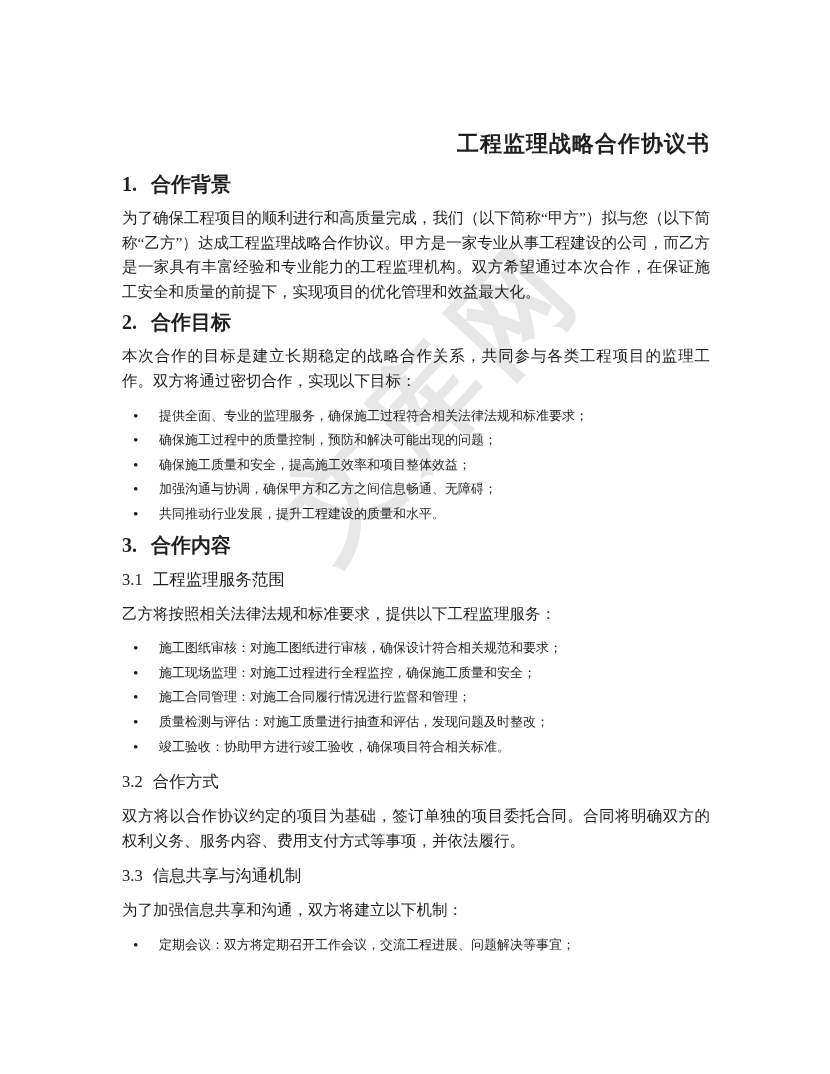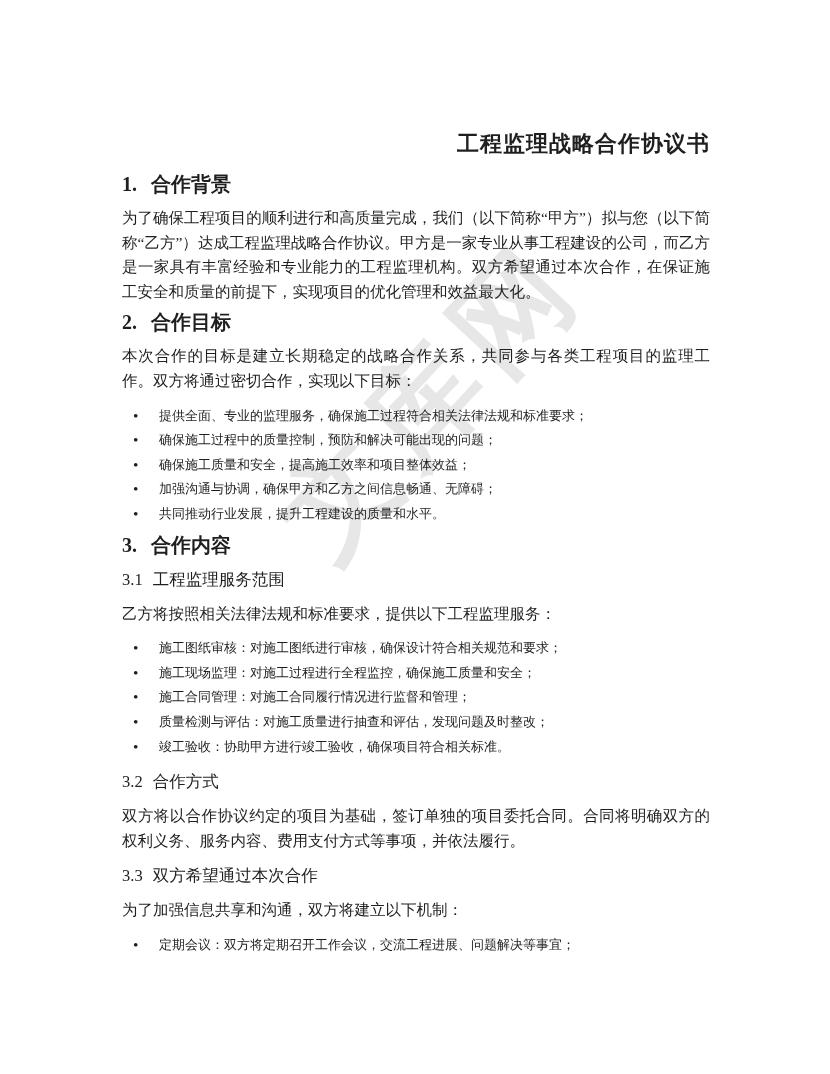--- a/index.html
+++ b/index.html
@@ -134,21 +134,21 @@
           <li>竣工验收：协助甲方进行竣工验收，确保项目符合相关标准。</li>
         </ul>
       </div>
 
       <div class="subsect">
         <h3 class="h2"><span class="hnum">3.2</span><span class="htext">合作方式</span></h3>
         <p class="para">双方将以合作协议约定的项目为基础，签订单独的项目委托合同。合同将明确双方的权利义务、服务内容、费用支付方式等事项，并依法履行。</p>
       </div>
 
       <div class="subsect">
-        <h3 class="h2"><span class="hnum">3.3</span><span class="htext">双方希望通过本次合作</span></h3>
+        <h3 class="h2"><span class="hnum">3.3</span><span class="htext">信息共享与沟通机制</span></h3>
         <p class="para tight">为了加强信息共享和沟通，双方将建立以下机制：</p>
         <ul class="blist">
           <li>定期会议：双方将定期召开工作会议，交流工程进展、问题解决等事宜；</li>
         </ul>
       </div>
     </div>
 
   </div>
 </div>
 

